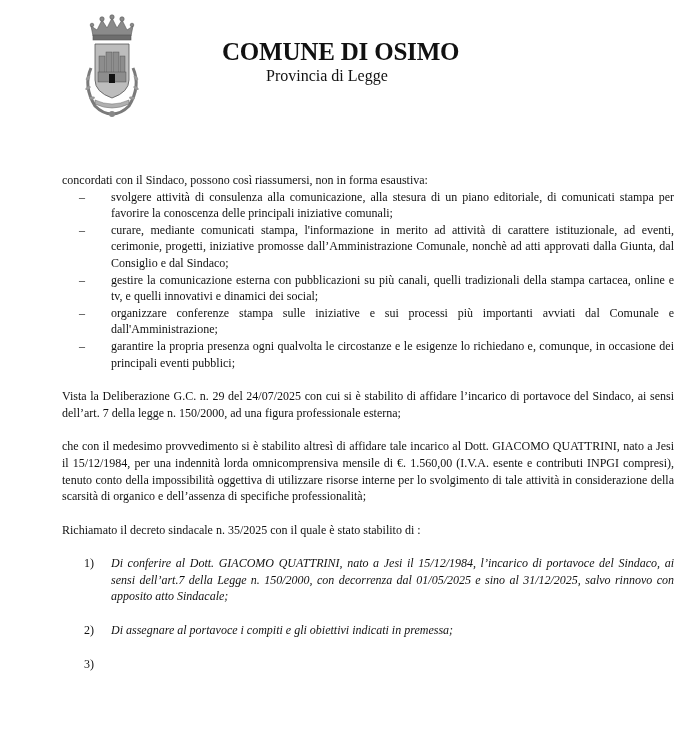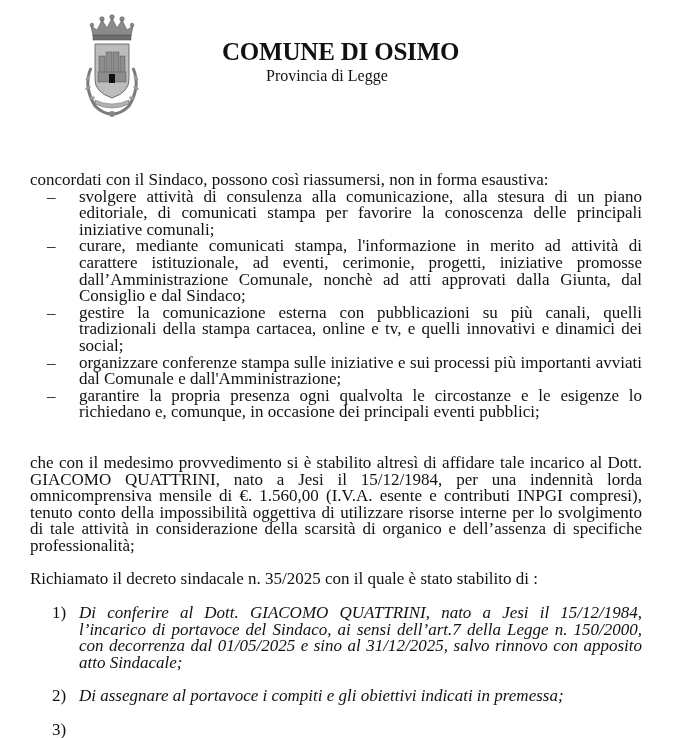--- a/index.html
+++ b/index.html
@@ -44,24 +44,24 @@
       position: absolute;
       left: 266px;
       top: 66px;
       font-size: 16px;
       white-space: nowrap;
       line-height: 20px;
     }
     
     .body {
       position: absolute;
-      left: 30px;
+      left: 62px;
       top: 172px;
       width: 612px;
-      font-size: 17px;
+      font-size: 12px;
       line-height: 16.6px;
     }
     .body p {
       margin: 0;
       text-align: justify;
     }
     .dash-list {
       list-style: none;
       margin: 0;
       padding: 0 0 0 49px;
@@ -165,20 +165,21 @@
         <span>organizzare conferenze stampa sulle iniziative e sui processi più importanti avviati dal Comunale e dall'Amministrazione;</span>
       </li>
       <li>
         <span class="dash">–</span>
         <span>garantire la propria presenza ogni qualvolta le circostanze e le esigenze lo richiedano e, comunque, in occasione dei principali eventi pubblici;</span>
       </li>
     </ul>
 
     <div class="gap-lg"></div>
 
+    <p>Vista la Deliberazione G.C. n. 29 del 24/07/2025 con cui si è stabilito di affidare l’incarico di portavoce del Sindaco, ai sensi dell’art. 7 della legge n. 150/2000, ad una figura professionale esterna;</p>
 
     <div class="gap-md"></div>
 
     <p>che con il medesimo provvedimento si è stabilito altresì di affidare tale incarico al Dott. GIACOMO QUATTRINI, nato a Jesi il 15/12/1984, per una indennità lorda omnicomprensiva mensile di €. 1.560,00 (I.V.A. esente e contributi INPGI compresi), tenuto conto della impossibilità oggettiva di utilizzare risorse interne per lo svolgimento di tale attività in considerazione della scarsità di organico e dell’assenza di specifiche professionalità;</p>
 
     <div class="gap-md"></div>
 
     <p>Richiamato il decreto sindacale n. 35/2025 con il quale è stato stabilito di :</p>
 
     <div class="gap-md"></div>

